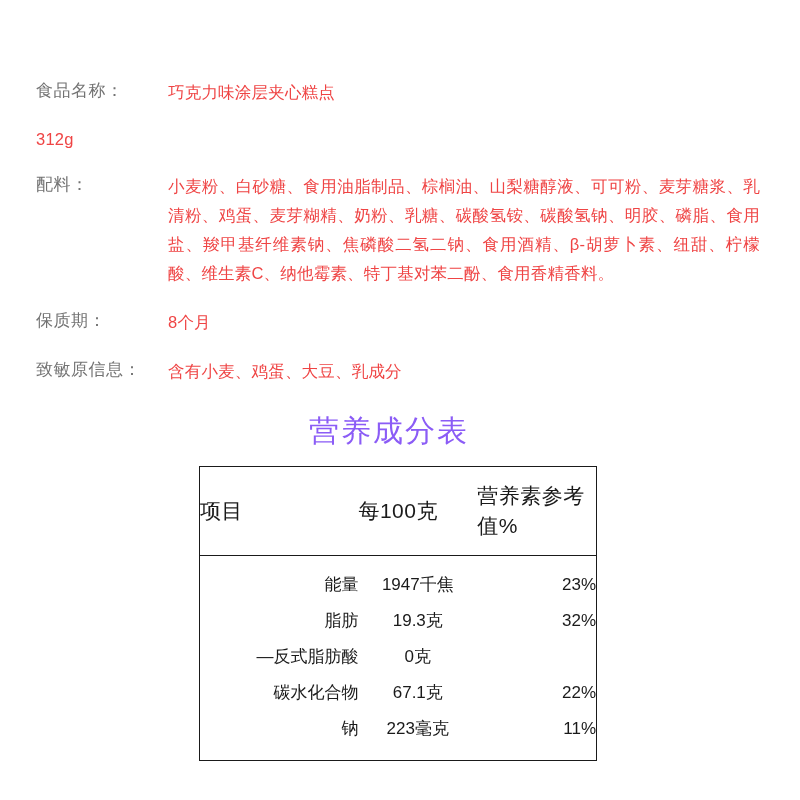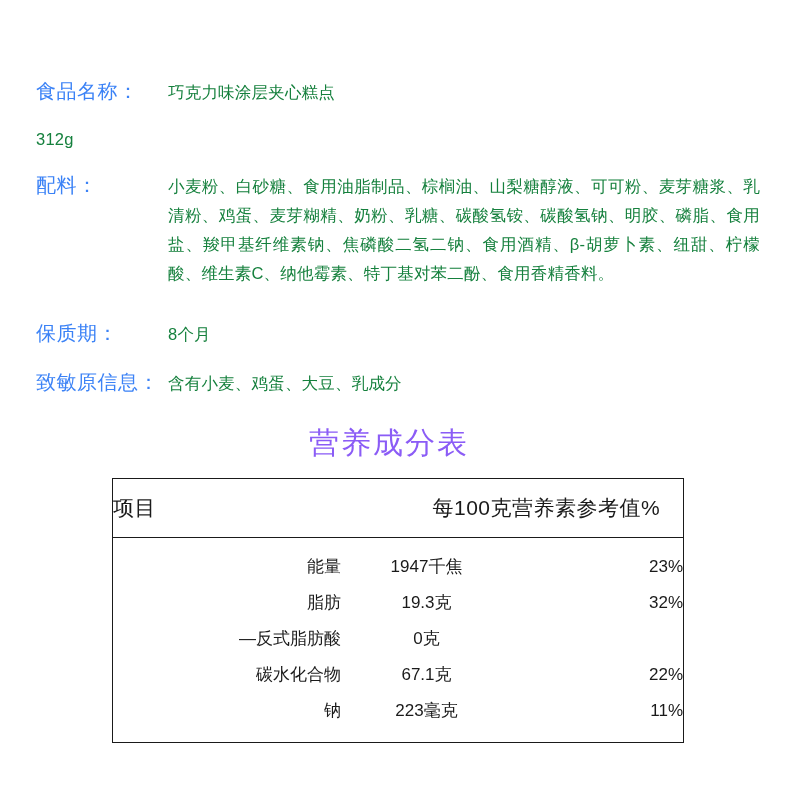--- a/index.html
+++ b/index.html
@@ -24,56 +24,56 @@
 
   
   .info-row {
     display: flex;
     align-items: flex-start;
     margin-bottom: 18px;
   }
   .info-label {
     width: 132px;
     flex: 0 0 132px;
-    font-size: 20px;
+    font-size: 17px;
     line-height: 26px;
-    color: #3b82f6;
+    color: #737373;
     letter-spacing: 0.5px;
   }
   .info-value {
     flex: 1;
     font-size: 16.5px;
     line-height: 29px;
-    color: #15803d;
+    color: #ef4444;
     letter-spacing: 0.2px;
     text-align: justify;
   }
   .info-row.ingredients {
-    margin-bottom: 32px;
+    margin-bottom: 20px;
   }
   .info-row.ingredients .info-value {
     max-width: 600px;
   }
   .info-row.shelf {
     margin-bottom: 20px;
   }
 
   
   .nutrition-title {
     text-align: center;
     font-size: 30px;
     line-height: 38px;
     color: #8b5cf6;
     letter-spacing: 2px;
     margin-top: 26px;
     margin-bottom: 16px;
     padding-right: 18px;
   }
   .table-wrap {
-    width: 572px;
+    width: 398px;
     margin: 0 auto;
     padding-right: 0;
     border: 1.5px solid #1a1a1a;
     box-sizing: border-box;
     padding: 0;
   }
   table.nutrition {
     width: 100%;
     border-collapse: collapse;
     table-layout: fixed;
@@ -90,21 +90,21 @@
     padding: 14px 0 14px 0;
     border-bottom: 1.5px solid #1a1a1a;
     letter-spacing: 0.5px;
   }
   thead th.col-item {
     text-align: left;
     padding-left: 32px;
     width: 40%;
   }
   thead th.col-per {
-    text-align: right;
+    text-align: left;
     width: 30%;
   }
   thead th.col-nrv {
     text-align: left;
     width: 30%;
   }
   table.nutrition tbody td {
     font-size: 17px;
     line-height: 30px;
     padding-top: 3px;

